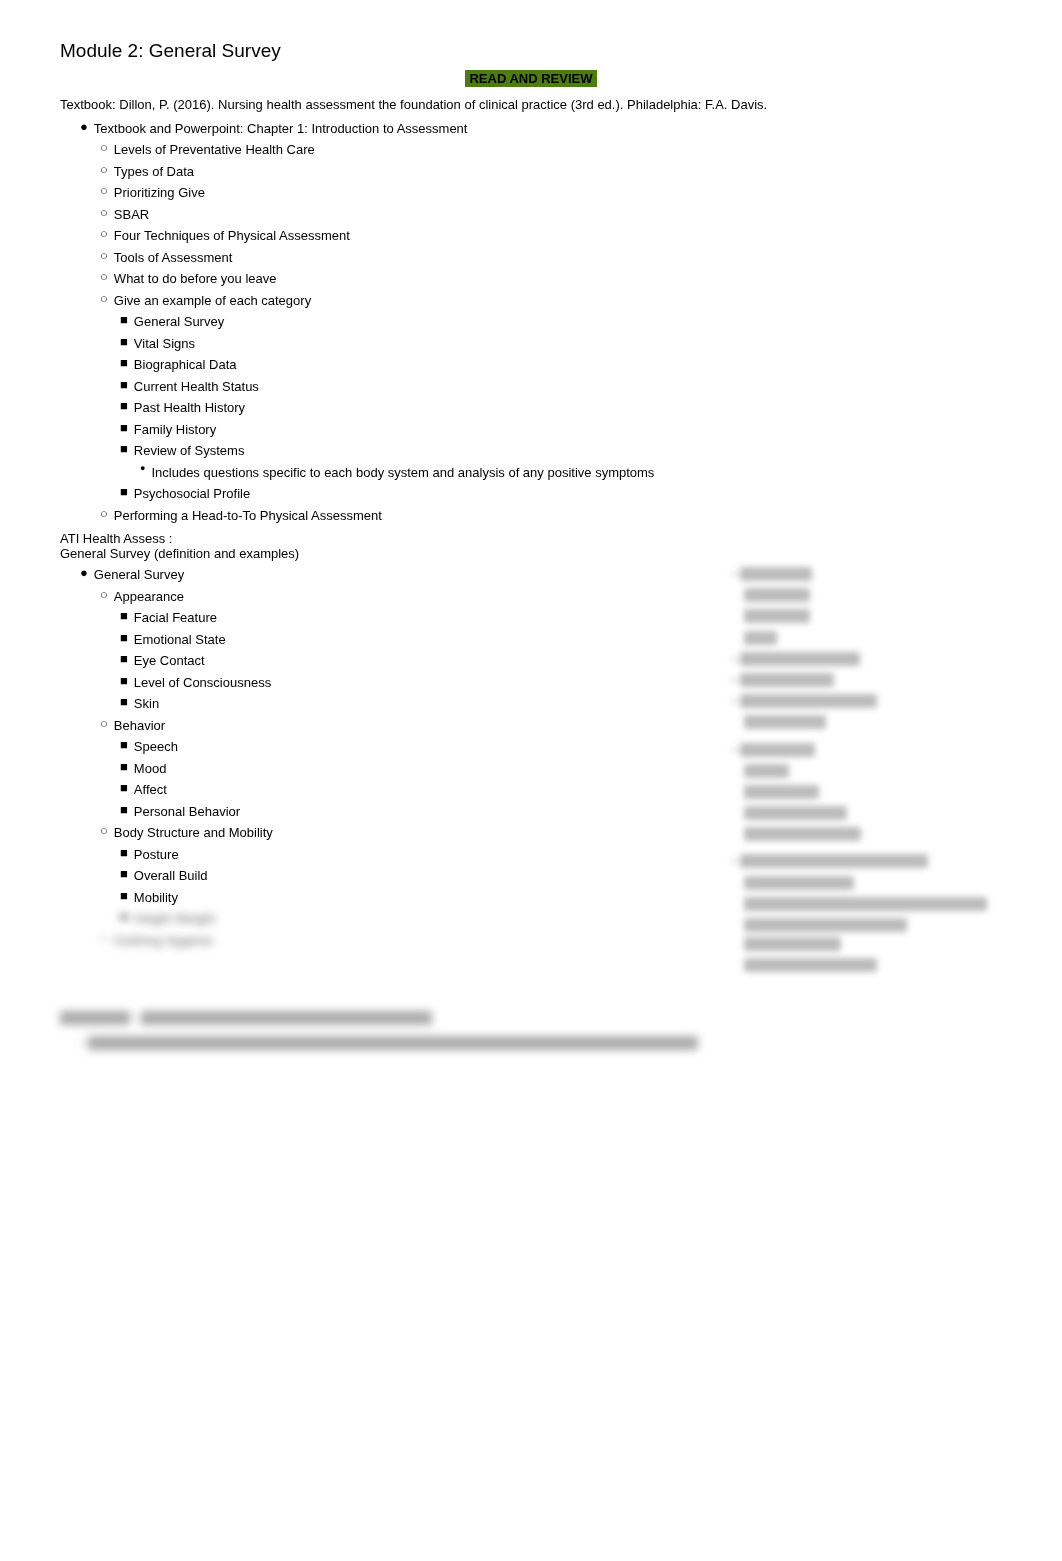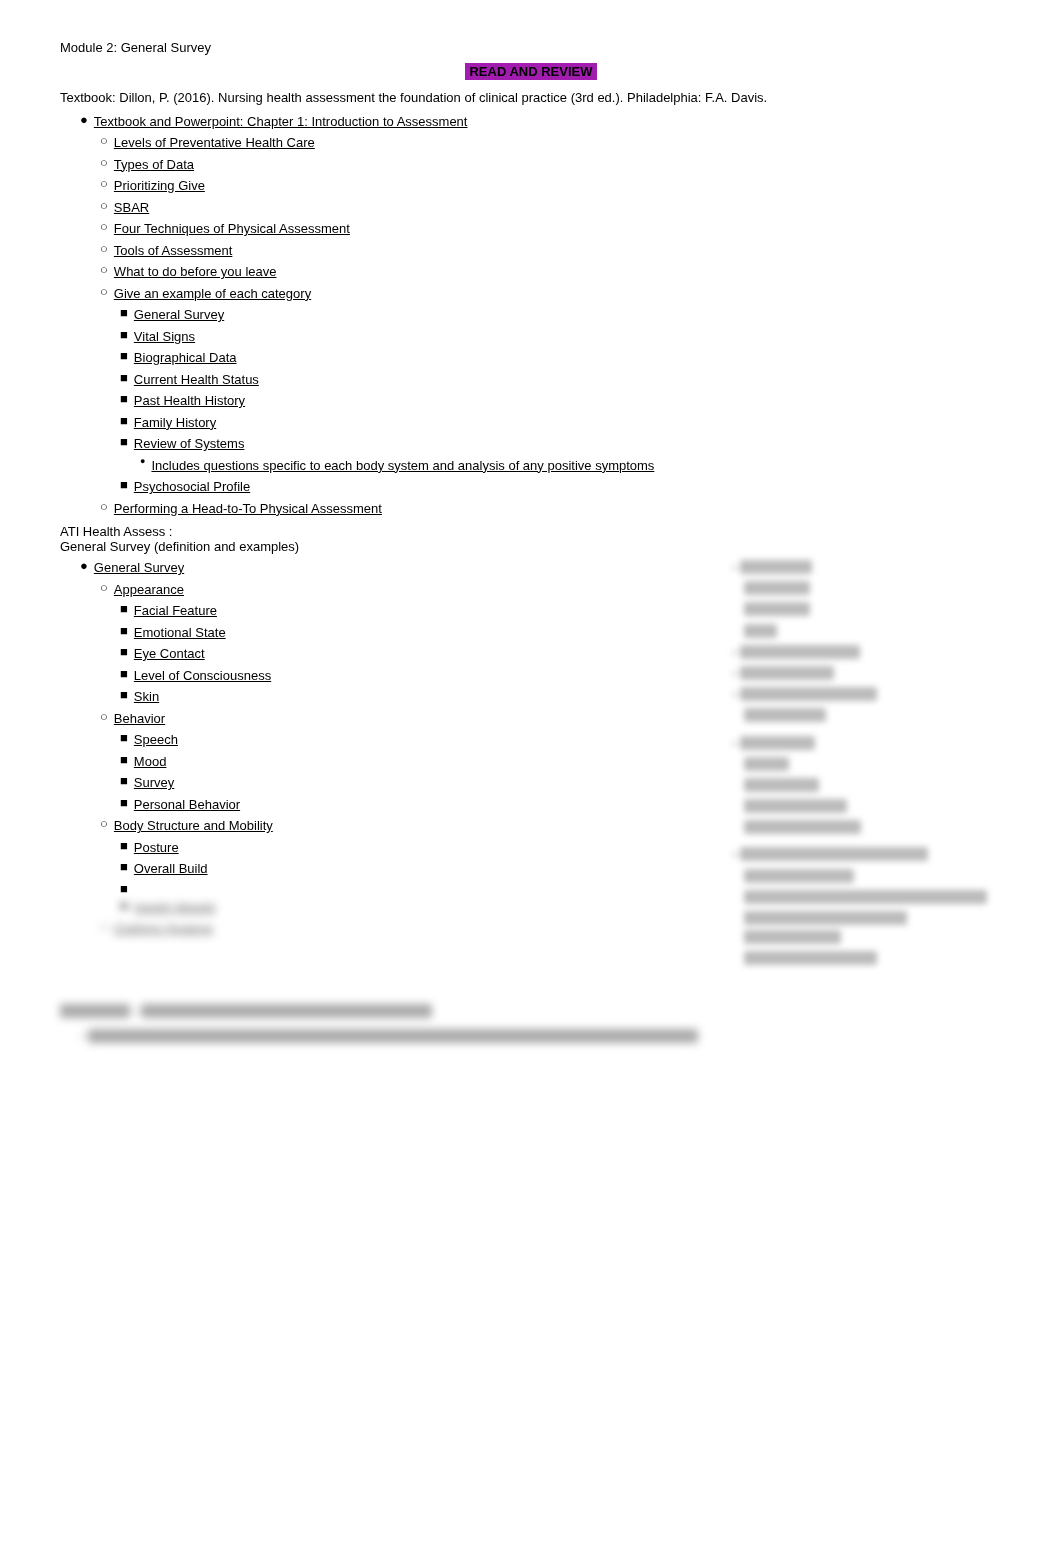--- a/index.html
+++ b/index.html
@@ -12,21 +12,21 @@
       font-family: Arial, sans-serif;
       font-size: 13px;
       color: #000;
       background: #fff;
       padding: 40px 60px 40px 60px;
       max-width: 1062px;
       min-height: 1561px;
     }
 
     .module-title {
-      font-size: 13px;
+      font-size: 19px;
       margin-bottom: 8px;
     }
 
     .read-review-container {
       text-align: center;
       margin-bottom: 8px;
     }
 
     .read-review {
       background-color: #ffff00;
@@ -71,21 +71,20 @@
     }
 
     .bullet {
       flex-shrink: 0;
       margin-right: 6px;
     }
 
     .text-content {
       flex: 1;
       line-height: 1.5;
-      text-decoration: underline;
     }
 
     .ati-section {
       margin-top: 8px;
     }
 
     .blurred {
       filter: blur(4px);
       color: #666;
       user-select: none;
@@ -115,21 +114,21 @@
 
     .bottom-blurred {
       margin-top: 30px;
       filter: blur(4px);
       color: #aaa;
       font-size: 12px;
       line-height: 1.8;
     }
 
     .highlight-yellow {
-      background-color: #a21caf;
+      background-color: #4d7c0f;
     }
   </style>
 </head>
 <body>
 
 <div class="module-title">Module 2: General Survey</div>
 
 <div class="read-review-container">
   <span class="read-review highlight-yellow">READ AND REVIEW</span>
 </div>
@@ -271,41 +270,42 @@
     <div class="li-level3">
       <span class="bullet">■</span>
       <span class="text-content">Speech</span>
     </div>
     <div class="li-level3">
       <span class="bullet">■</span>
       <span class="text-content">Mood</span>
     </div>
     <div class="li-level3">
       <span class="bullet">■</span>
-      <span class="text-content">Survey</span>
+      <span class="text-content">Affect</span>
     </div>
     <div class="li-level3">
       <span class="bullet">■</span>
       <span class="text-content">Personal Behavior</span>
     </div>
 
     <div class="li-level2">
       <span class="bullet">○</span>
       <span class="text-content">Body Structure and Mobility</span>
     </div>
     <div class="li-level3">
       <span class="bullet">■</span>
       <span class="text-content">Posture</span>
     </div>
     <div class="li-level3">
       <span class="bullet">■</span>
       <span class="text-content">Overall Build</span>
     </div>
     <div class="li-level3">
       <span class="bullet">■</span>
+      <span class="text-content">Mobility</span>
     </div>
 
     <div class="li-level3 blurred">
       <span class="bullet">■</span>
       <span class="text-content">Height Weight</span>
     </div>
     <div class="li-level2 blurred">
       <span class="bullet">○</span>
       <span class="text-content">Clothing Hygiene</span>
     </div>

